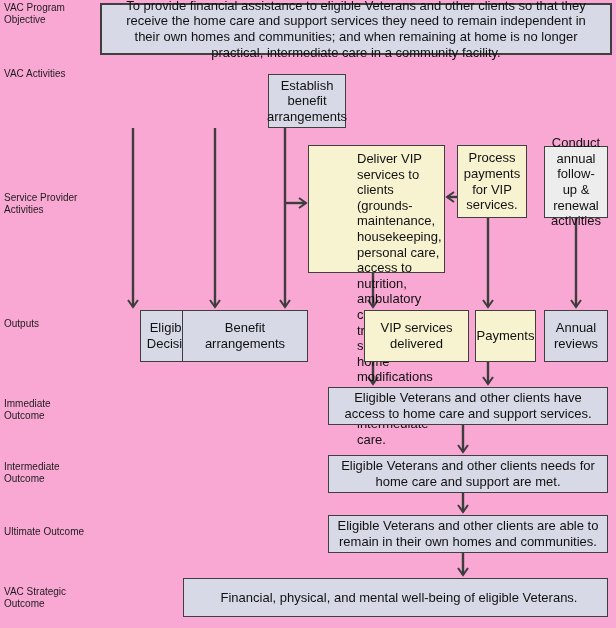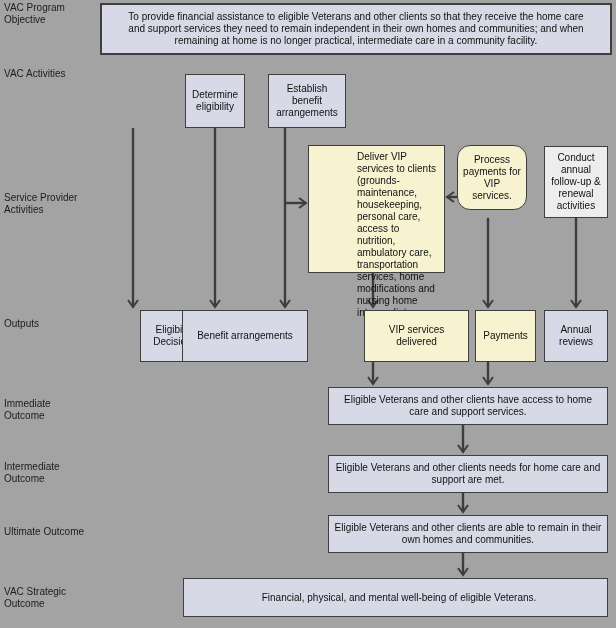--- a/index.html
+++ b/index.html
@@ -1,30 +1,30 @@
 <!DOCTYPE html>
 <html style="--lavender: #d8d9e7; --yellow: #f7f3d0; --grey: #ededee; --border: #3f3f3f; --arrow: #3d3d3d;"><head>
 <meta charset="utf-8">
 <style>
   html,body{margin:0;padding:0;background:#ffffff;}
   #canvas{
-    position:relative;width:616px;height:628px;background:#a3a3a3;
+    position:relative;width:616px;height:628px;background:#f9a8d4;
     font-family:"Liberation Sans","DejaVu Sans",sans-serif;color:#111;
     overflow:hidden;
   }
   .rlabel{
     position:absolute;left:4px;width:88px;
     font-size:10px;line-height:1.15;color:#1c1c1c;
   }
   .box{
     position:absolute;box-sizing:border-box;
     border:1px solid var(--border,#3f3f3f);
     background:var(--lavender,#d8d9e7);
     display:flex;align-items:center;justify-content:center;
-    text-align:center;font-size:10px;line-height:1.2;padding:2px 5px;
+    text-align:center;font-size:13px;line-height:1.2;padding:2px 5px;
   }
   .box.yellow{background:var(--yellow,#f7f3d0);}
   .box.grey{background:var(--grey,#ededee);}
   .box.thick{border-width:2px;}
   .box.lefttext{
     text-align:left;align-items:flex-start;justify-content:flex-start;
     padding:5px 6px;
   }
   #arrows{position:absolute;left:0;top:0;pointer-events:none;}
   .arrow{stroke:var(--arrow,#3d3d3d);stroke-width:2.4;fill:none;}
@@ -34,21 +34,21 @@
   #lbl-objective{top:2px;}  #lbl-activities{top:68px;}
   #lbl-service{top:192px;}  #lbl-outputs{top:318px;}
   #lbl-immediate{top:398px;}#lbl-intermediate{top:461px;}
   #lbl-ultimate{top:526px;} #lbl-strategic{top:586px;}
 
   #box-objective{left:100px;top:3px;width:512px;height:52px;padding:2px 18px;}
   #box-assess{left:100px;top:74px;width:66px;height:54px;}
   #box-determine{left:185px;top:74px;width:60px;height:54px;}
   #box-establish{left:268px;top:74px;width:78px;height:54px;}
   #box-deliver{left:308px;top:145px;width:137px;height:128px;padding-left:48px;}
-  #box-process{left:457px;top:145px;width:70px;height:65px;border-radius:13px;}
+  #box-process{left:457px;top:145px;width:70px;height:73px;}
   #box-conduct{left:544px;top:146px;width:64px;height:72px;}
   #box-out-eligibility{left:100px;top:310px;width:70px;height:52px;margin-left:40px;}
   #box-out-benefit{left:182px;top:310px;width:126px;height:52px;}
   #box-out-vip{left:332px;top:310px;width:105px;height:52px;margin-left:32px;}
   #box-out-payments{left:475px;top:310px;width:61px;height:52px;}
   #box-out-annual{left:544px;top:310px;width:64px;height:52px;}
   #box-immediate{left:328px;top:387px;width:280px;height:38px;}
   #box-intermediate{left:328px;top:455px;width:280px;height:38px;}
   #box-ultimate{left:328px;top:515px;width:280px;height:38px;}
   #box-strategic{left:183px;top:578px;width:425px;height:39px;padding-left:12px;}
@@ -83,21 +83,20 @@
   <div class="rlabel" id="lbl-activities">VAC Activities</div>
   <div class="rlabel" id="lbl-service">Service Provider Activities</div>
   <div class="rlabel" id="lbl-outputs">Outputs</div>
   <div class="rlabel" id="lbl-immediate">Immediate Outcome</div>
   <div class="rlabel" id="lbl-intermediate">Intermediate Outcome</div>
   <div class="rlabel" id="lbl-ultimate">Ultimate Outcome</div>
   <div class="rlabel" id="lbl-strategic">VAC Strategic Outcome</div>
 
   <div class="box thick" id="box-objective">To provide financial assistance to eligible Veterans and other clients so that they receive the home care and support services they need to remain independent in their own homes and communities; and when remaining at home is no longer practical, intermediate care in a community facility.</div>
 
-  <div class="box" id="box-determine">Determine eligibility</div>
   <div class="box" id="box-establish">Establish benefit arrangements</div>
 
   <div class="box yellow lefttext" id="box-deliver">Deliver VIP services to clients (grounds-maintenance, housekeeping, personal care, access to nutrition, ambulatory care, transportation services, home modifications and nursing home intermediate care.</div>
   <div class="box yellow" id="box-process">Process payments for VIP services.</div>
   <div class="box grey" id="box-conduct">Conduct annual follow-up &amp; renewal activities</div>
 
   <div class="box" id="box-out-eligibility">Eligibility Decisions</div>
   <div class="box" id="box-out-benefit">Benefit arrangements</div>
   <div class="box yellow" id="box-out-vip">VIP services delivered</div>
   <div class="box yellow" id="box-out-payments">Payments</div>

